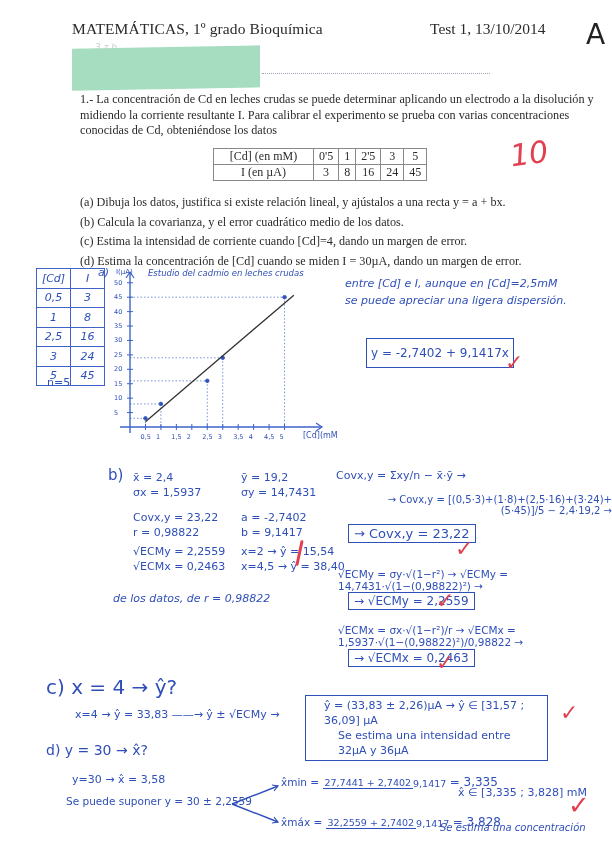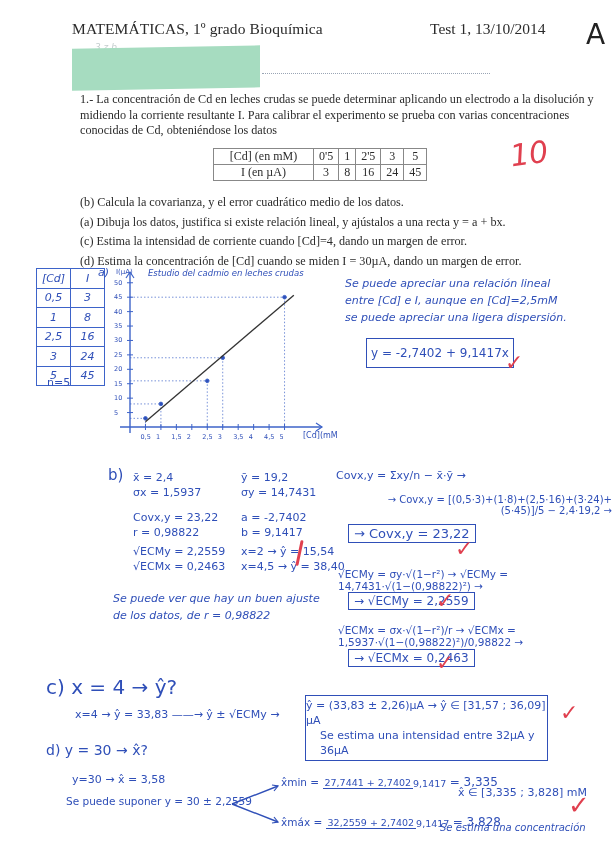--- a/index.html
+++ b/index.html
@@ -53,21 +53,21 @@
   .boxed { border: 1.5px solid #2f4fb8; padding: 1px 5px; display: inline-block; }
 
   .ecmy-def { left: 338px; top: 568px; font-size: 10.5px; }
   .ecmy-box { left: 348px; top: 592px; font-size: 12px; }
   .ecmx-def { left: 338px; top: 624px; font-size: 10.5px; }
   .ecmx-box { left: 348px; top: 649px; font-size: 12px; }
 
   
   .c-label { left: 46px; top: 675px; font-size: 20px; }
   .c-line { left: 75px; top: 708px; font-size: 11px; }
-  .c-box { left: 305px; top: 695px; width: 243px; border: 1.5px solid #2f4fb8; padding: 2px 0; font-size: 11px; line-height: 15px; }
+  .c-box { left: 305px; top: 695px; width: 243px; border: 1.5px solid #2f4fb8; padding: 2px 18px; font-size: 11px; line-height: 15px; }
 
   
   .d-label { left: 46px; top: 742px; font-size: 14px; }
   .d-line1 { left: 72px; top: 773px; font-size: 11px; }
   .d-line2 { left: 66px; top: 795px; font-size: 10.5px; }
   .frac { display: inline-flex; flex-direction: row; align-items: center; vertical-align: middle; font-size: 9.5px; }
   .frac .num { border-bottom: 1px solid #2f4fb8; padding: 0 2px; }
   .d-min { left: 281px; top: 775px; font-size: 10.5px; }
   .d-max { left: 281px; top: 815px; font-size: 10.5px; }
   .d-interval { left: 458px; top: 786px; font-size: 11px; }
@@ -102,22 +102,22 @@
     <td>16</td>
     <td>24</td>
     <td>45</td>
   </tr>
 </tbody>
   </table>
 
 <div class="abs score">10</div>
 
 <div class="abs serif parts">
+  <div>(a) Dibuja los datos, justifica si existe relación lineal, y ajústalos a una recta y = a + bx.</div>
   <div>(b) Calcula la covarianza, y el error cuadrático medio de los datos.</div>
-  <div>(a) Dibuja los datos, justifica si existe relación lineal, y ajústalos a una recta y = a + bx.</div>
   <div>(c) Estima la intensidad de corriente cuando [Cd]=4, dando un margen de error.</div>
   <div>(d) Estima la concentración de [Cd] cuando se miden I = 30µA, dando un margen de error.</div>
 </div>
 
 <table class="abs hw-table">
   <tbody>
       <tr>
         <td>[Cd]</td>
         <td>I</td>
       </tr>
@@ -208,21 +208,20 @@
       <circle cx="124.72727272727272" cy="95.76923076923076" r="1.8" fill="#2f4fb8"></circle>
       <line x1="32" y1="35.19230769230768" x2="186.54545454545453" y2="35.19230769230768" stroke-width="0.7" stroke-dasharray="1.5,2"></line>
       <line x1="186.54545454545453" y1="35.19230769230768" x2="186.54545454545453" y2="165" stroke-width="0.7" stroke-dasharray="1.5,2"></line>
       <circle cx="186.54545454545453" cy="35.19230769230768" r="1.8" fill="#2f4fb8"></circle>
       <line x1="47.45454545454545" y1="159.72115384615384" x2="195.8181818181818" y2="33.144230769230774" stroke="#333333" stroke-width="1.3"></line>
     </g>
   <text x="205" y="176" font-size="8" fill="#2f4fb8" font-family="DejaVu Sans, sans-serif">[Cd](mM)</text>
 </svg>
 
 <div class="abs hand paragraph-a">
-  <div>Se puede apreciar una relación lineal</div>
   <div>entre [Cd] e I, aunque en [Cd]=2,5mM</div>
   <div>se puede apreciar una ligera dispersión.</div>
 </div>
 <div class="abs hand-n eq-box">y = -2,7402 + 9,1417x</div>
 <div class="abs check" style="left:505px;top:350px;">✓</div>
 
 <div class="abs hand-n b-label">b)</div>
 <div class="abs hand-n b-grid">
   <div class="row">
       <span class="c1">x̄ = 2,4</span>
@@ -245,21 +244,20 @@
       <span class="c1">√ECMy = 2,2559</span>
       <span>x=2 → ŷ = 15,54</span>
     </div>
   <div class="row">
       <span class="c1">√ECMx = 0,2463</span>
       <span>x=4,5 → ŷ = 38,40</span>
     </div>
 </div>
 <div class="abs red-mark"></div>
 <div class="abs hand b-concl">
-  <div>Se puede ver que hay un buen ajuste</div>
   <div>de los datos, de r = 0,98822</div>
 </div>
 
 <div class="abs hand-n cov-def">Covx,y = Σxy/n − x̄·ȳ →</div>
 <div class="abs hand-n cov-calc">→ Covx,y = [(0,5·3)+(1·8)+(2,5·16)+(3·24)+(5·45)]/5 − 2,4·19,2 →</div>
 <div class="abs hand-n cov-box"><span class="boxed">→ Covx,y = 23,22</span></div>
 <div class="abs check" style="left:455px;top:536px;">✓</div>
 
 <div class="abs hand-n ecmy-def">√ECMy = σy·√(1−r²) → √ECMy = 14,7431·√(1−(0,98822)²) →</div>
 <div class="abs hand-n ecmy-box"><span class="boxed">→ √ECMy = 2,2559</span></div>

